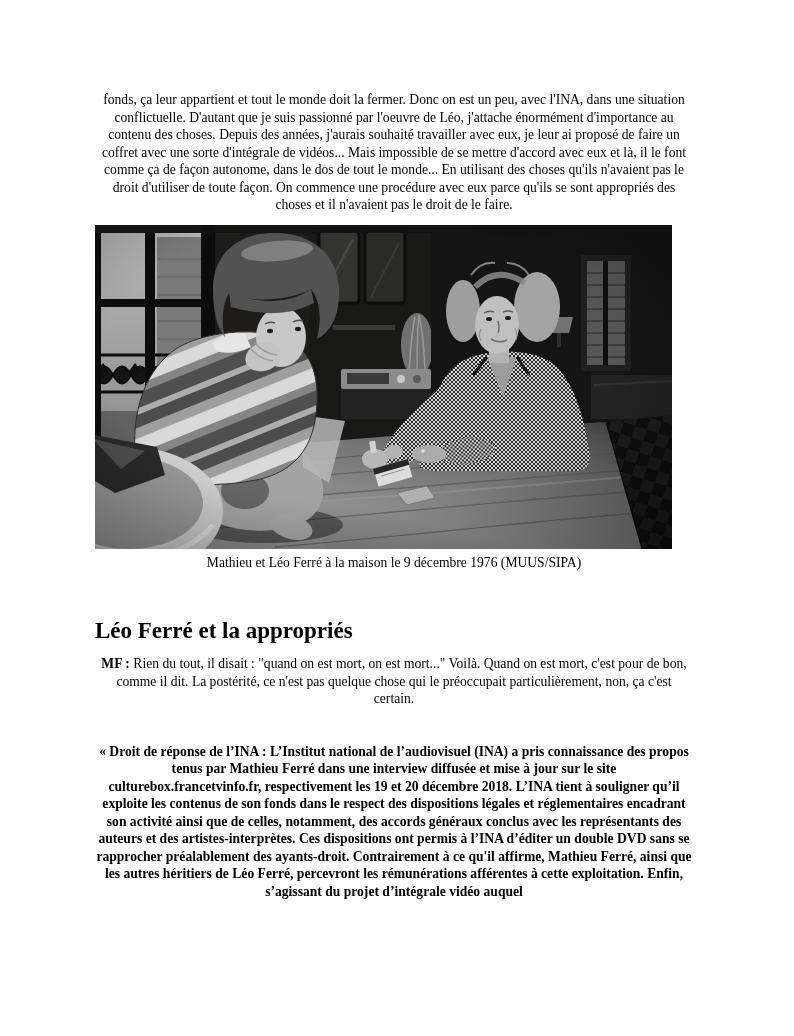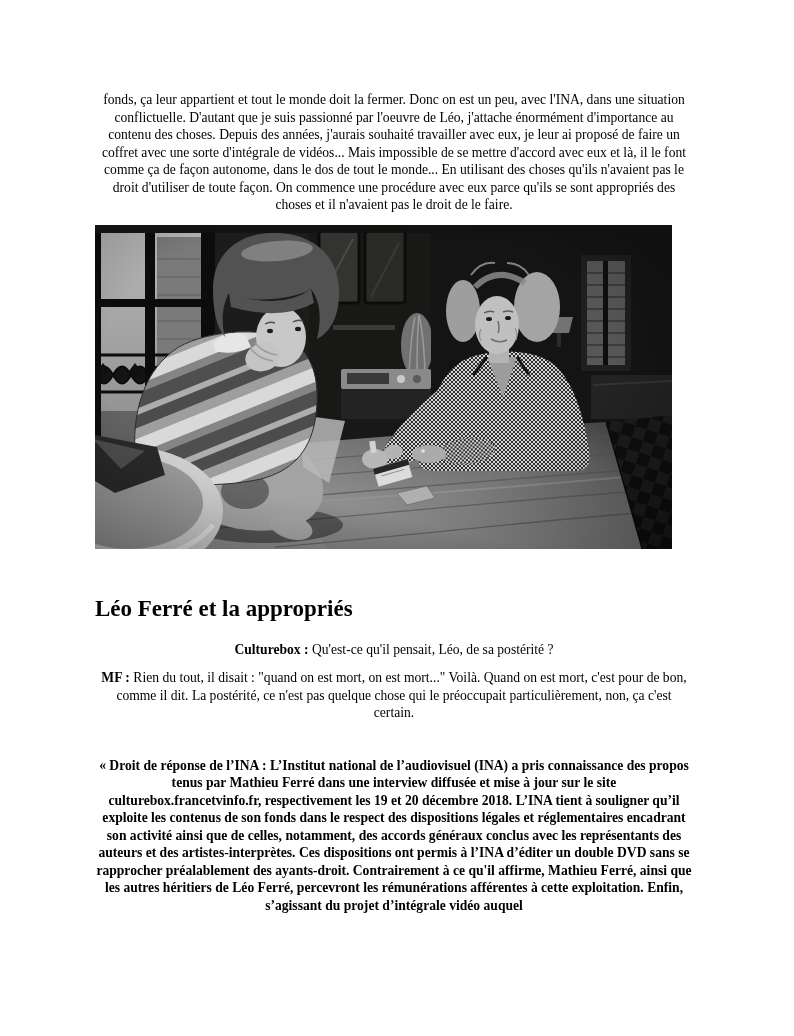--- a/index.html
+++ b/index.html
@@ -217,23 +217,23 @@
         <ellipse cx="34" cy="286" rx="94" ry="64" fill="#cdcdcd"></ellipse>
         <ellipse cx="34" cy="278" rx="74" ry="46" fill="#989898"></ellipse>
         <path d="M-10,208 L62,222 L70,250 L20,268 L-10,250 Z" fill="#292929"></path>
         <polygon points="-2,214 50,226 26,244" fill="#4d4d4d"></polygon>
         <path d="M-30,316 A94,64 0 0 0 118,300" stroke="#e9e9e9" stroke-width="5" fill="none" opacity="0.8"></path>
       </g>
 
       <rect width="577" height="324" fill="url(#vign)"></rect>
       <rect x="0" y="0" width="577" height="8" fill="#121212" opacity="0.85"></rect>
     </svg>
+    <figcaption class="body-text">Mathieu et Léo Ferré à la maison le 9 décembre 1976 (MUUS/SIPA)</figcaption>
   </figure>
 
   <h2 class="section-heading">Léo Ferré et la appropriés</h2>
 
-  <p class="body-text qa1"><strong class="speaker">Culturebox :</strong> <span>Qu'est-ce qu'il pensait, Léo, de sa postérité ?</span></p>
 
   <p class="body-text qa2"><strong class="speaker">MF :</strong> <span>Rien du tout, il disait : "quand on est mort, on est mort..." Voilà. Quand on est mort, c'est pour de bon, comme il dit. La postérité, ce n'est pas quelque chose qui le préoccupait particulièrement, non, ça c'est certain.</span></p>
 
   <p class="body-text ina-statement">« Droit de réponse de l’INA : L’Institut national de l’audiovisuel (INA) a pris connaissance des propos tenus par Mathieu Ferré dans une interview diffusée et mise à jour sur le site culturebox.francetvinfo.fr, respectivement les 19 et 20 décembre 2018. L’INA tient à souligner qu’il exploite les contenus de son fonds dans le respect des dispositions légales et réglementaires encadrant son activité ainsi que de celles, notamment, des accords généraux conclus avec les représentants des auteurs et des artistes-interprètes. Ces dispositions ont permis à l’INA d’éditer un double DVD sans se rapprocher préalablement des ayants-droit. Contrairement à ce qu'il affirme, Mathieu Ferré, ainsi que les autres héritiers de Léo Ferré, percevront les rémunérations afférentes à cette exploitation. Enfin, s’agissant du projet d’intégrale vidéo auquel</p>
 
 </div>
 
 </body></html>

